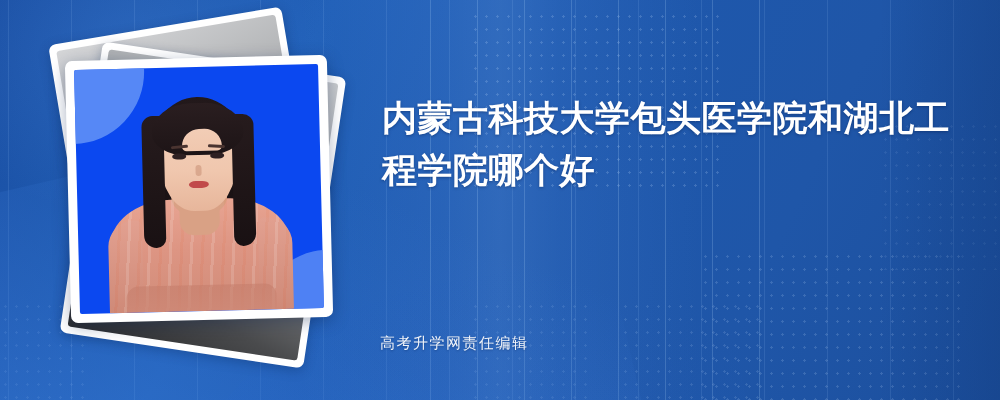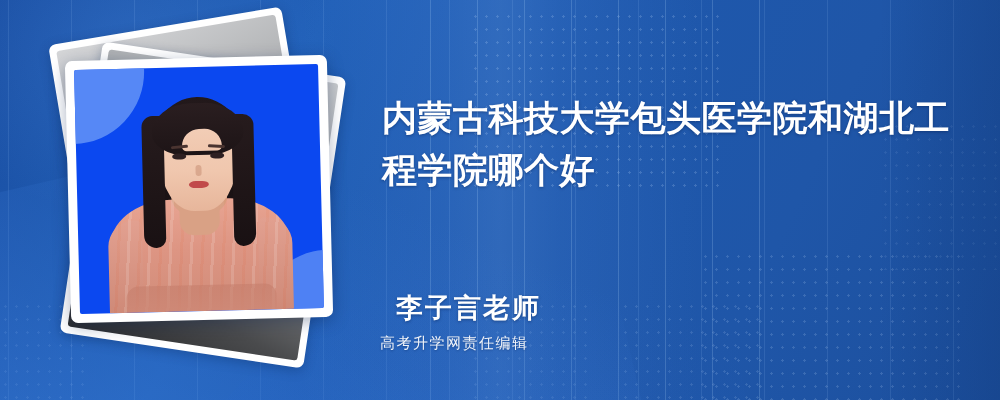--- a/index.html
+++ b/index.html
@@ -404,17 +404,16 @@
           <div class="p-eye-r"></div>
           <div class="p-nose"></div>
           <div class="p-mouth"></div>
         </div>
       </div>
     </div>
   </div>
 
   <div class="text-col">
     <div class="headline">内蒙古科技大学包头医学院和湖北工程学院哪个好</div>
-    <div class="author">李子言老师</div>
     <div class="role">高考升学网责任编辑</div>
   </div>
 
 </div>
 
 </body></html>

